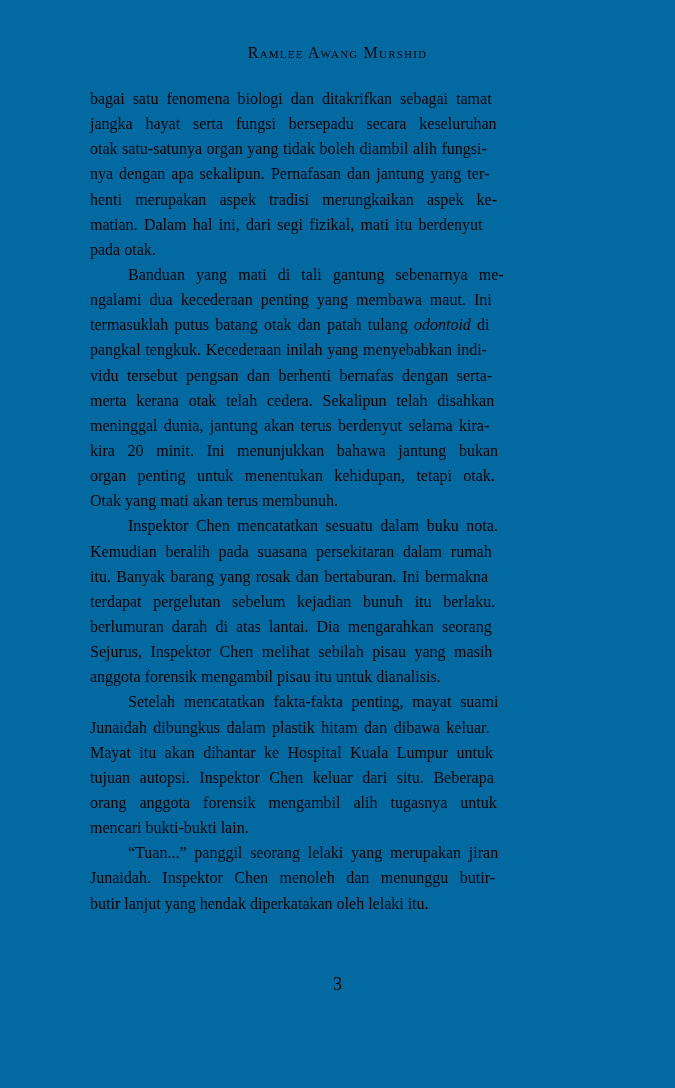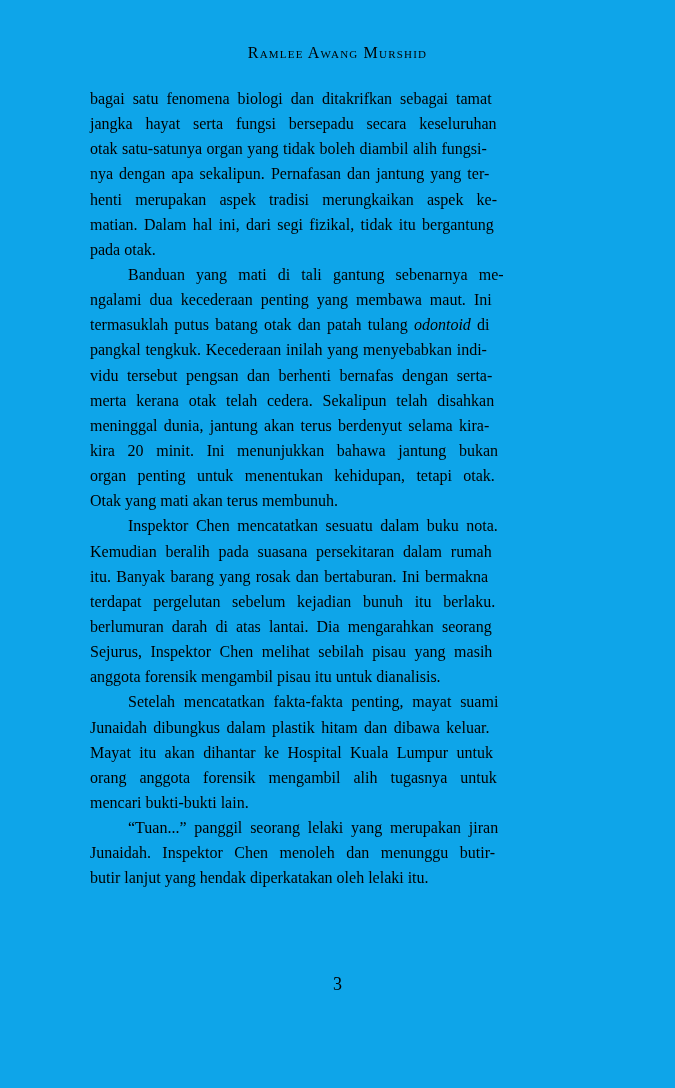--- a/index.html
+++ b/index.html
@@ -10,21 +10,21 @@
     width: 675px;
     height: 1088px;
     background: #ffffff;
     font-family: "Liberation Serif", serif;
     color: #000000;
   }
   .page {
     position: relative;
     width: 675px;
     height: 1088px;
-    background: #0ea5e9;
+    background: #0369a1;
     overflow: hidden;
   }
   .running-header {
     position: absolute;
     top: 44px;
     left: 0;
     width: 100%;
     text-align: center;
     font-variant: small-caps;
     font-size: 16px;
@@ -65,21 +65,21 @@
 
 <div class="page">
   <div class="running-header">Ramlee Awang Murshid</div>
 
   <div class="body-text">
       <div class="pline just"><span class="ltxt" style="word-spacing: 3.99107px;">bagai satu fenomena biologi dan ditakrifkan sebagai tamat</span></div>
       <div class="pline just"><span class="ltxt" style="word-spacing: 8.82812px;">jangka hayat serta fungsi bersepadu secara keseluruhan</span></div>
       <div class="pline just"><span class="ltxt" style="word-spacing: 0.544922px;">otak satu-satunya organ yang tidak boleh diambil alih fungsi-</span></div>
       <div class="pline just"><span class="ltxt" style="word-spacing: 2.01562px;">nya dengan apa sekalipun. Pernafasan dan jantung yang ter-</span></div>
       <div class="pline just"><span class="ltxt" style="word-spacing: 9.19271px;">henti merupakan aspek tradisi merungkaikan aspek ke-</span></div>
-      <div class="pline just"><span class="ltxt" style="word-spacing: 2.33854px;">matian. Dalam hal ini, dari segi fizikal, tidak itu bergantung</span></div>
+      <div class="pline just"><span class="ltxt" style="word-spacing: 2.33854px;">matian. Dalam hal ini, dari segi fizikal, mati itu berdenyut</span></div>
       <div class="pline"><span class="ltxt">pada otak.</span></div>
       <div class="pline indent just"><span class="ltxt" style="word-spacing: 7.12723px;">Banduan yang mati di tali gantung sebenarnya me-</span></div>
       <div class="pline just"><span class="ltxt" style="word-spacing: 4.07366px;">ngalami dua kecederaan penting yang membawa maut. Ini</span></div>
       <div class="pline just"><span class="ltxt" style="word-spacing: 2.16211px;">termasuklah putus batang otak dan patah tulang <em>odontoid</em> di</span></div>
       <div class="pline just"><span class="ltxt" style="word-spacing: 0.770833px;">pangkal tengkuk. Kecederaan inilah yang menyebabkan indi-</span></div>
       <div class="pline just"><span class="ltxt" style="word-spacing: 4.46875px;">vidu tersebut pengsan dan berhenti bernafas dengan serta-</span></div>
       <div class="pline just"><span class="ltxt" style="word-spacing: 5.82143px;">merta kerana otak telah cedera. Sekalipun telah disahkan</span></div>
       <div class="pline just"><span class="ltxt" style="word-spacing: 2.32366px;">meninggal dunia, jantung akan terus berdenyut selama kira-</span></div>
       <div class="pline just"><span class="ltxt" style="word-spacing: 8.66295px;">kira 20 minit. Ini menunjukkan bahawa jantung bukan</span></div>
       <div class="pline just"><span class="ltxt" style="word-spacing: 7.39323px; margin-top: 14px;">organ penting untuk menentukan kehidupan, tetapi otak.</span></div>
@@ -87,20 +87,21 @@
       <div class="pline indent just"><span class="ltxt" style="word-spacing: 3.5px;">Inspektor Chen mencatatkan sesuatu dalam buku nota.</span></div>
       <div class="pline just"><span class="ltxt" style="word-spacing: 4.7526px;">Kemudian beralih pada suasana persekitaran dalam rumah</span></div>
       <div class="pline just"><span class="ltxt" style="word-spacing: 1.33984px;">itu. Banyak barang yang rosak dan bertaburan. Ini bermakna</span></div>
       <div class="pline just"><span class="ltxt" style="word-spacing: 7.67708px;">terdapat pergelutan sebelum kejadian bunuh itu berlaku.</span></div>
       <div class="pline just"><span class="ltxt" style="word-spacing: 4.07366px;">berlumuran darah di atas lantai. Dia mengarahkan seorang</span></div>
       <div class="pline just"><span class="ltxt" style="word-spacing: 4.53348px;">Sejurus, Inspektor Chen melihat sebilah pisau yang masih</span></div>
       <div class="pline"><span class="ltxt">anggota forensik mengambil pisau itu untuk dianalisis.</span></div>
       <div class="pline indent just"><span class="ltxt" style="word-spacing: 4.76875px;">Setelah mencatatkan fakta-fakta penting, mayat suami</span></div>
       <div class="pline just"><span class="ltxt" style="word-spacing: 2.47321px;">Junaidah dibungkus dalam plastik hitam dan dibawa keluar.</span></div>
       <div class="pline just"><span class="ltxt" style="word-spacing: 4.38867px;">Mayat itu akan dihantar ke Hospital Kuala Lumpur untuk</span></div>
+      <div class="pline just"><span class="ltxt" style="word-spacing: 5.57143px;">tujuan autopsi. Inspektor Chen keluar dari situ. Beberapa</span></div>
       <div class="pline just"><span class="ltxt" style="word-spacing: 8.9974px;">orang anggota forensik mengambil alih tugasnya untuk</span></div>
       <div class="pline"><span class="ltxt">mencari bukti-bukti lain.</span></div>
       <div class="pline indent just"><span class="ltxt" style="word-spacing: 3.8099px;">“Tuan...” panggil seorang lelaki yang merupakan jiran</span></div>
       <div class="pline just"><span class="ltxt" style="word-spacing: 7.48958px;">Junaidah. Inspektor Chen menoleh dan menunggu butir-</span></div>
       <div class="pline"><span class="ltxt">butir lanjut yang hendak diperkatakan oleh lelaki itu.</span></div>
     </div>
 
   <div class="page-number">3</div>
 </div>
 

